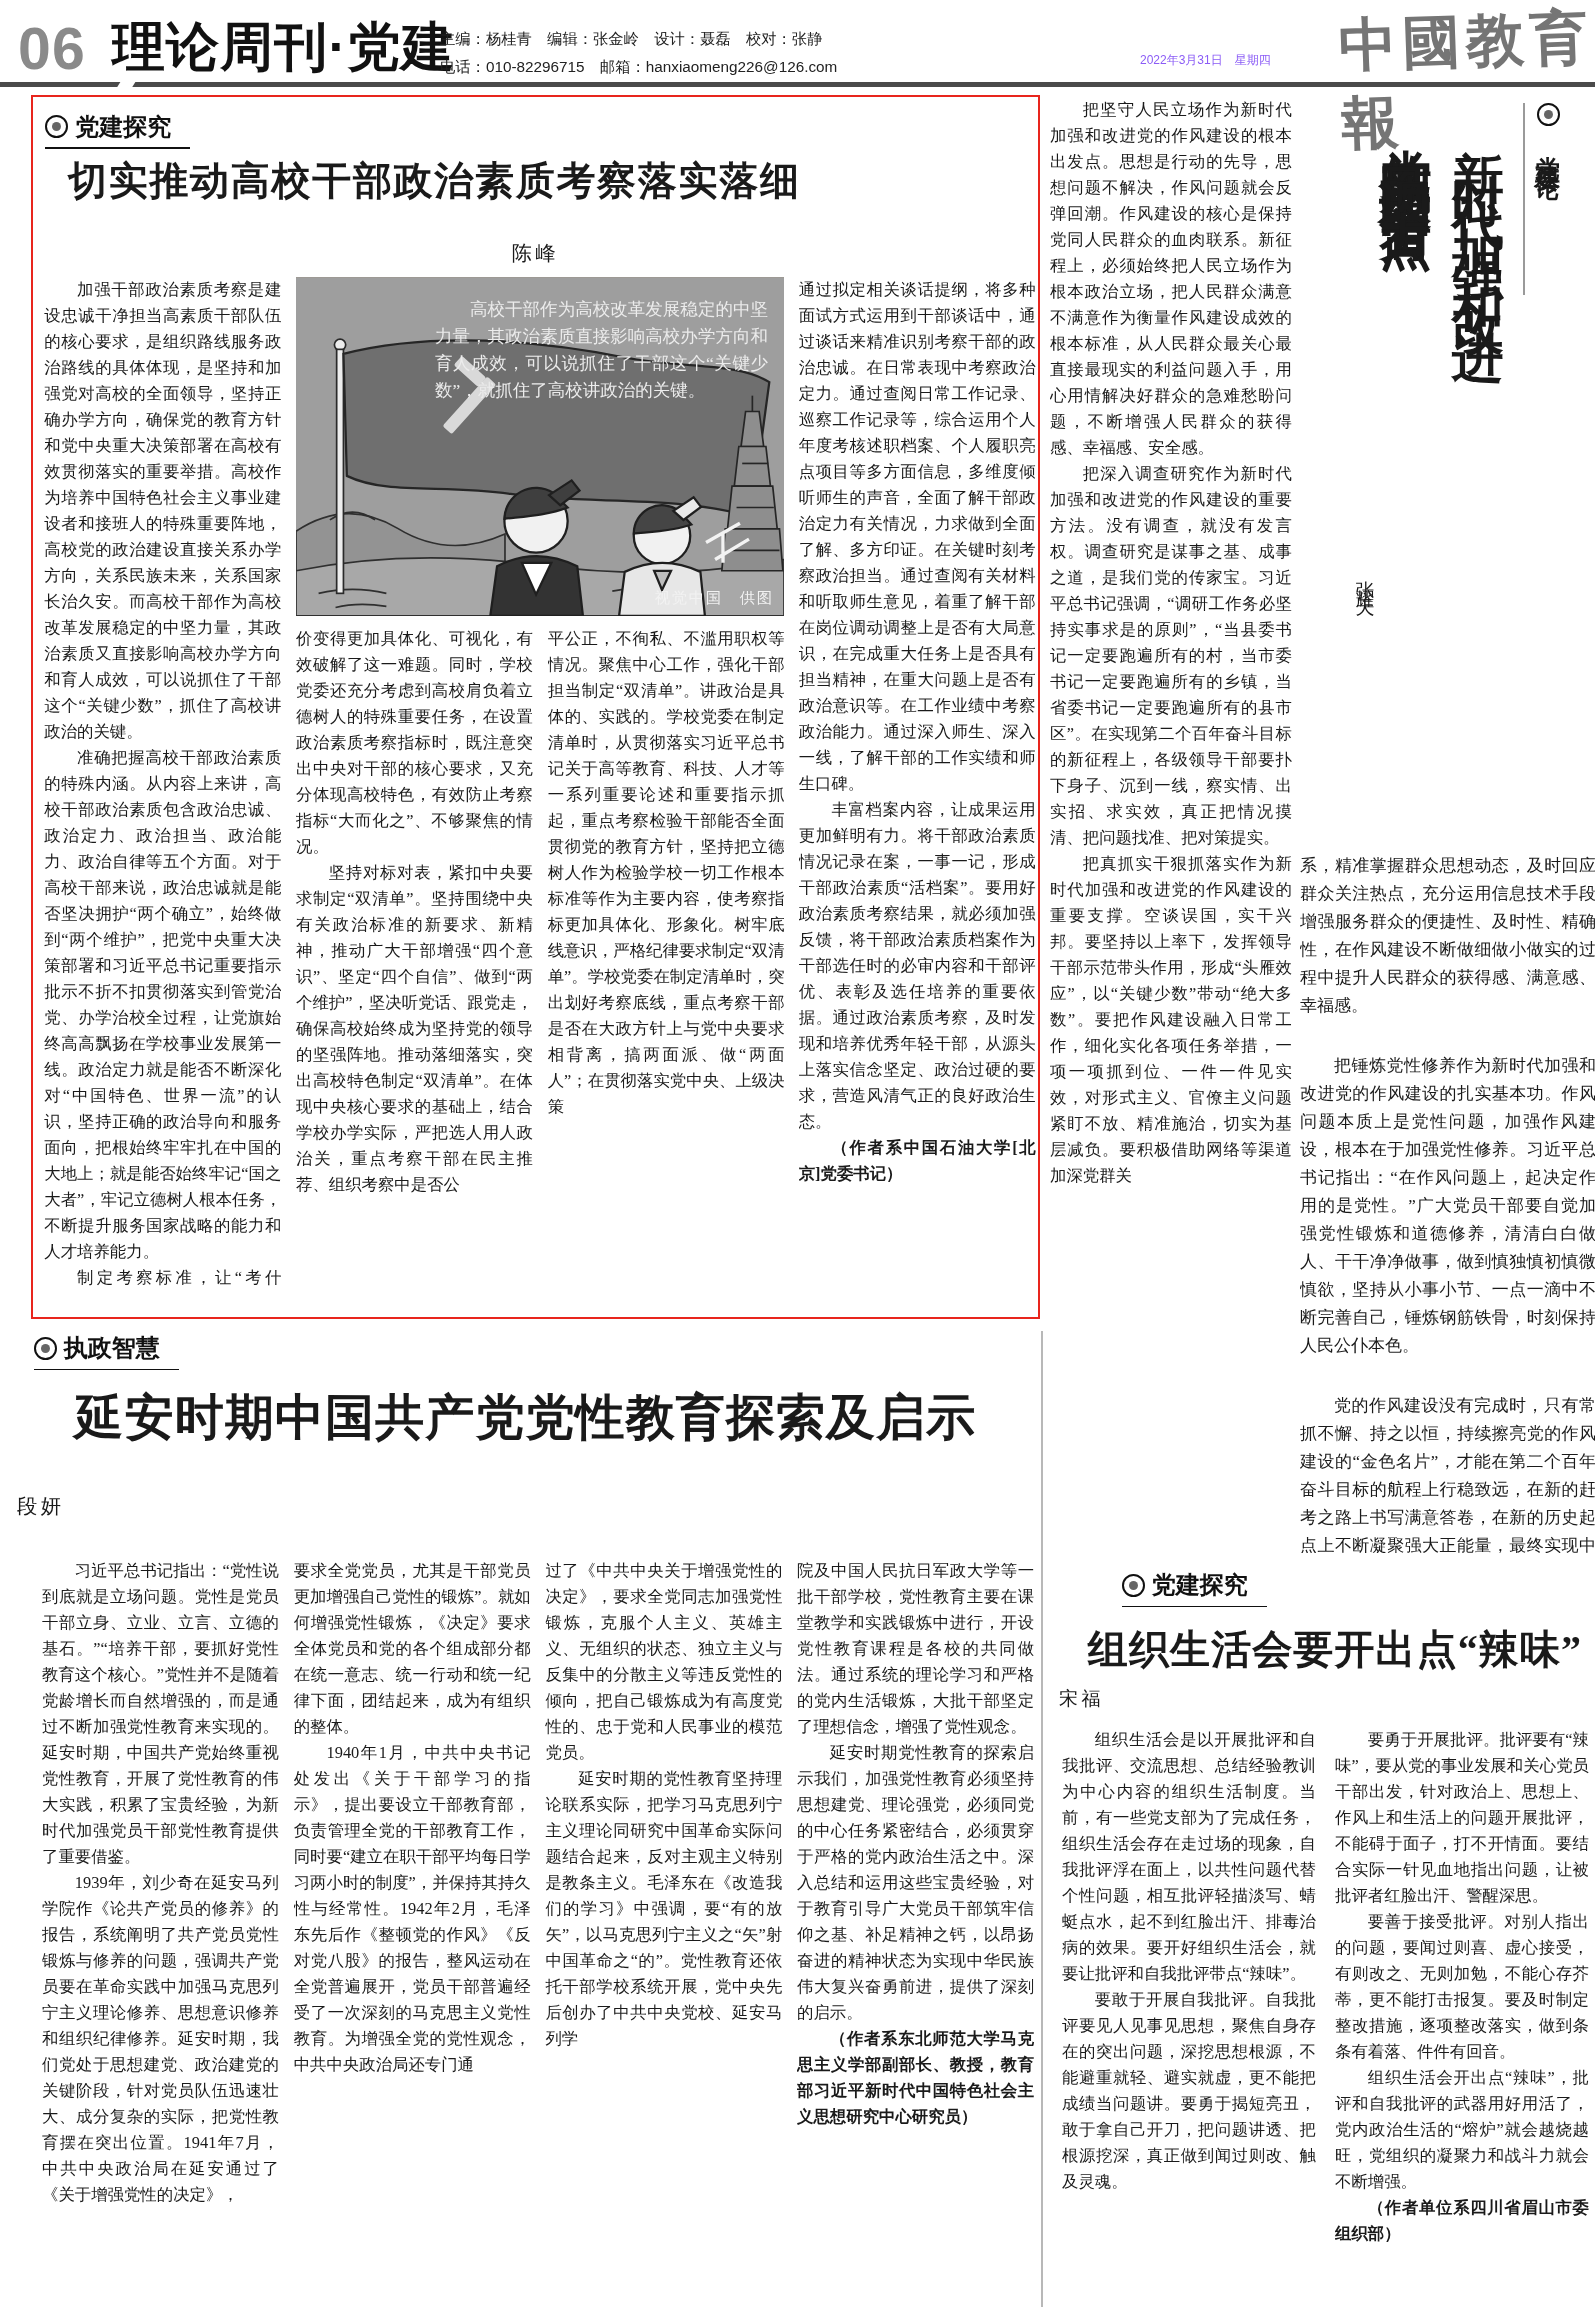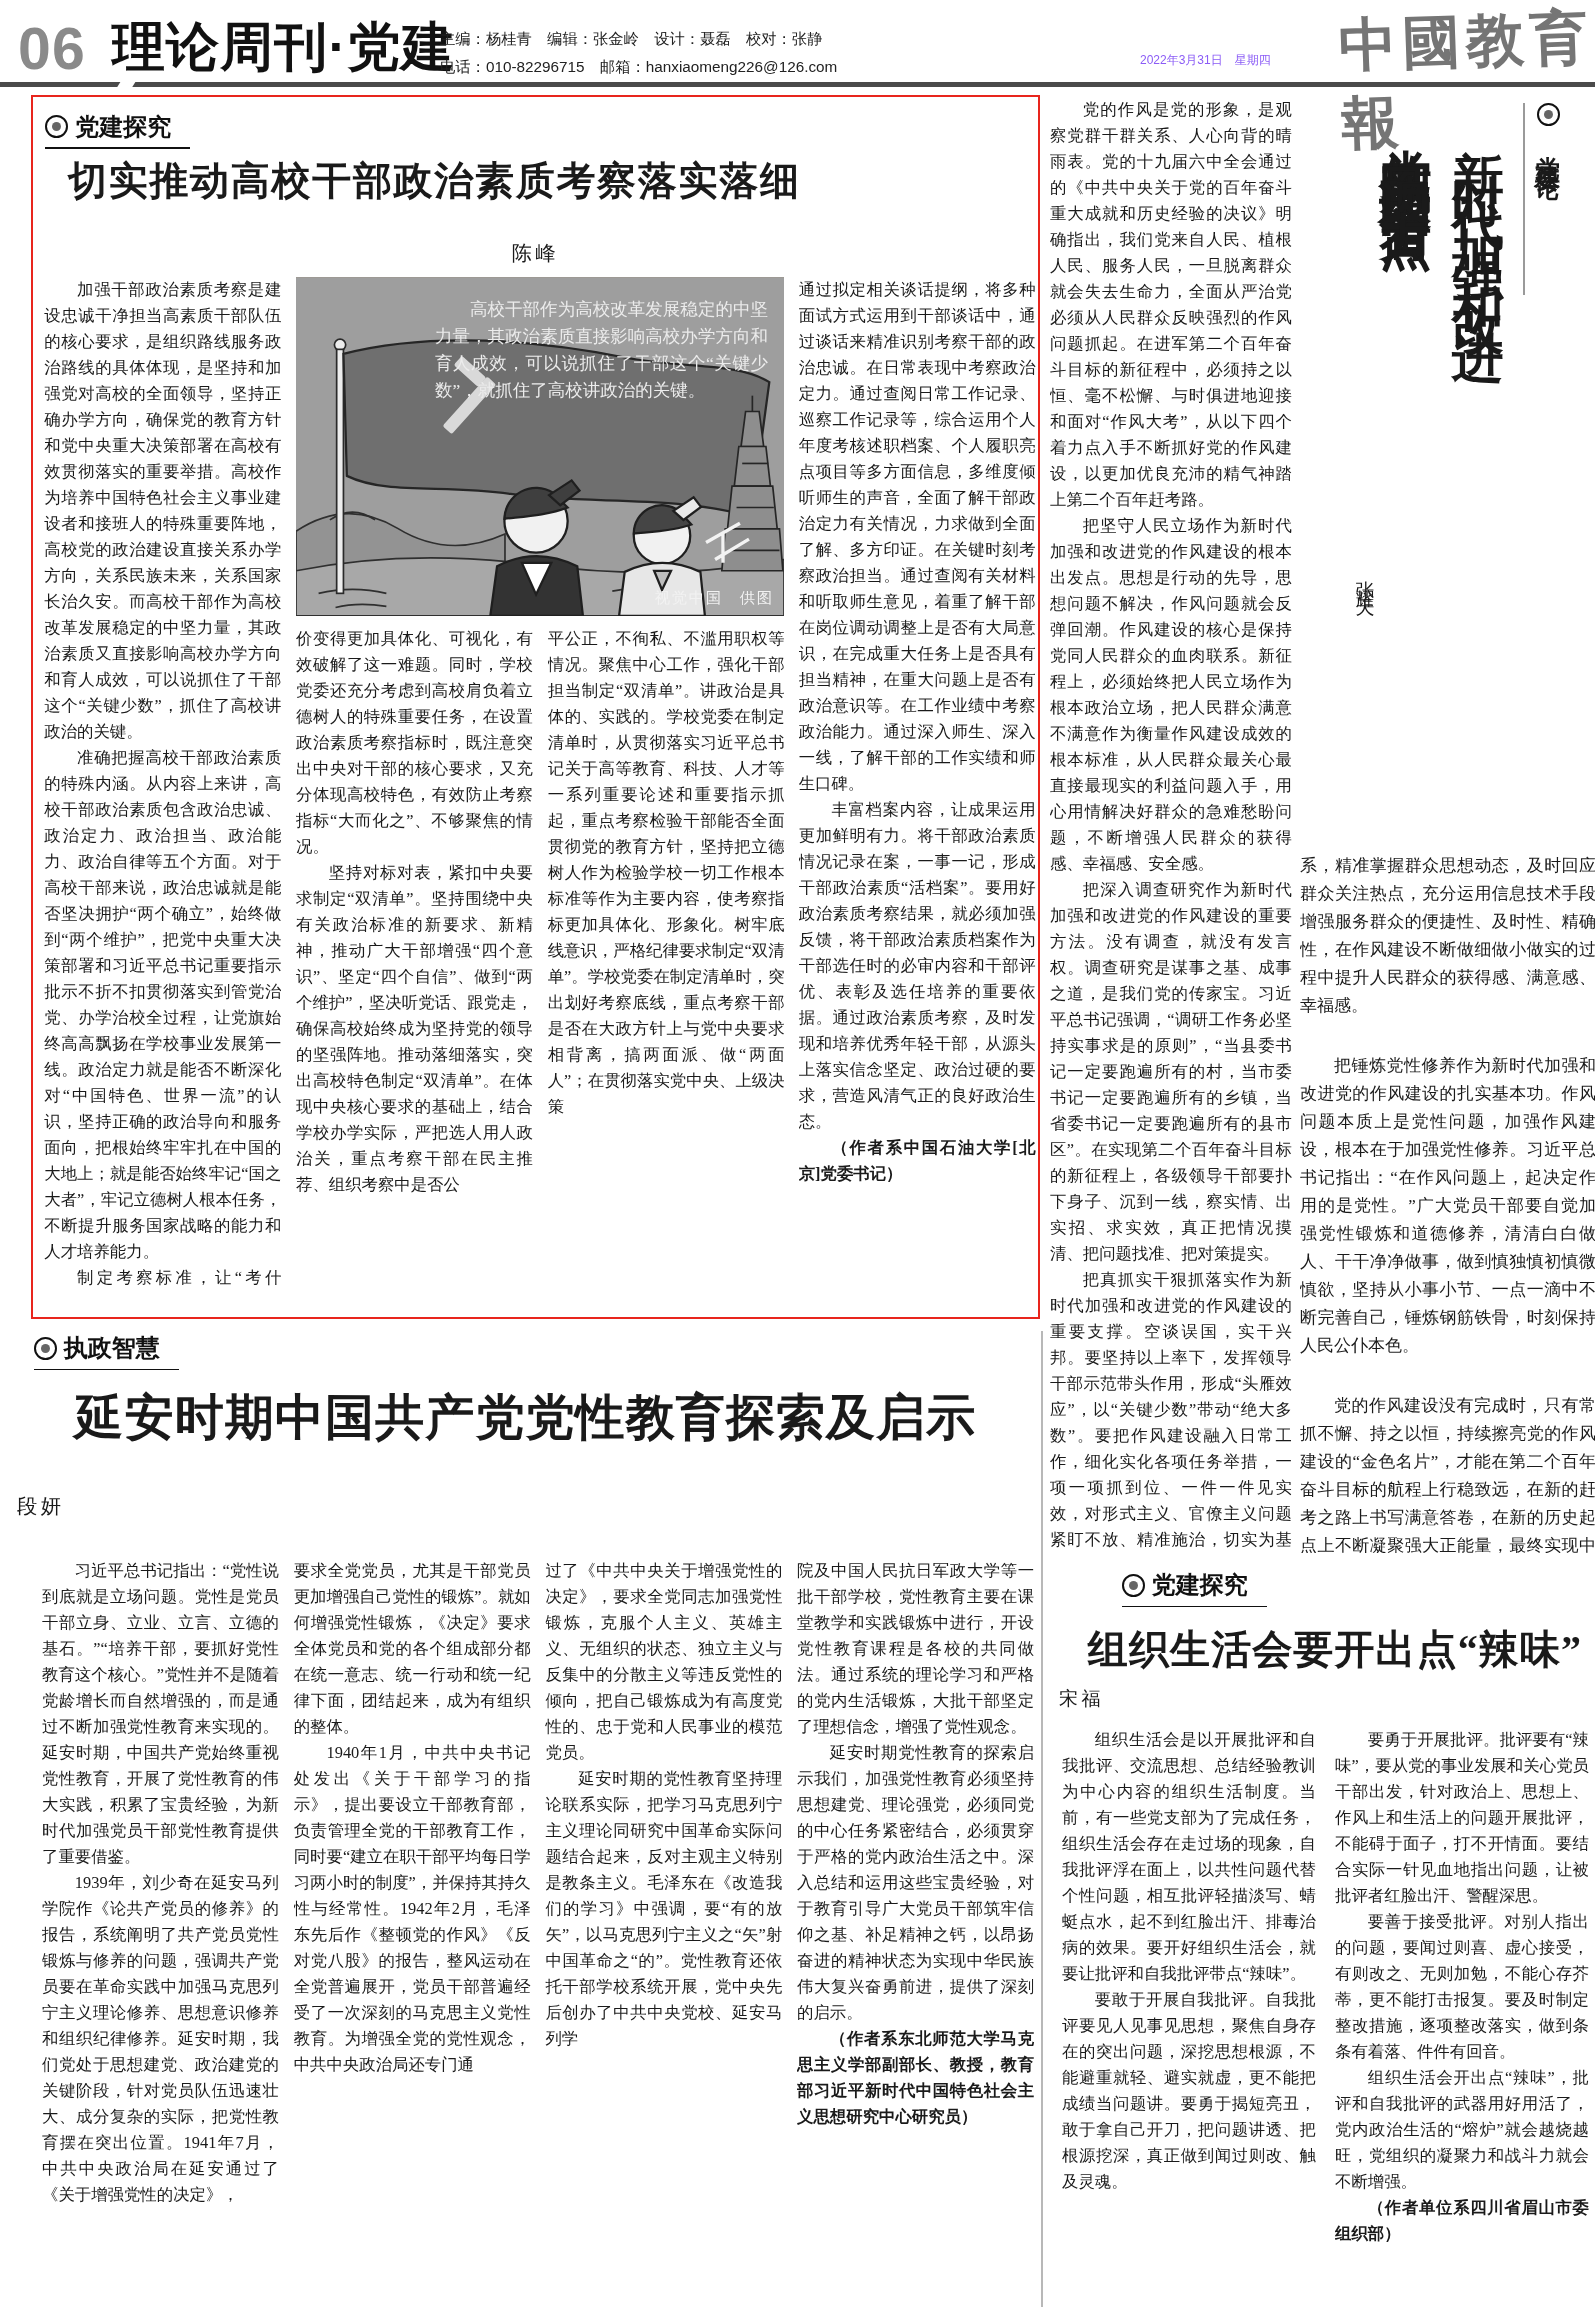--- a/index.html
+++ b/index.html
@@ -174,21 +174,20 @@
         <div>
             <p class="para cont">通过拟定相关谈话提纲，将多种面试方式运用到干部谈话中，通过谈话来精准识别考察干部的政治忠诚。在日常表现中考察政治定力。通过查阅日常工作记录、巡察工作记录等，综合运用个人年度考核述职档案、个人履职亮点项目等多方面信息，多维度倾听师生的声音，全面了解干部政治定力有关情况，力求做到全面了解、多方印证。在关键时刻考察政治担当。通过查阅有关材料和听取师生意见，着重了解干部在岗位调动调整上是否有大局意识，在完成重大任务上是否具有担当精神，在重大问题上是否有政治意识等。在工作业绩中考察政治能力。通过深入师生、深入一线，了解干部的工作实绩和师生口碑。</p>
             <p class="para">丰富档案内容，让成果运用更加鲜明有力。将干部政治素质情况记录在案，一事一记，形成干部政治素质“活档案”。要用好政治素质考察结果，就必须加强反馈，将干部政治素质档案作为干部选任时的必审内容和干部评优、表彰及选任培养的重要依据。通过政治素质考察，及时发现和培养优秀年轻干部，从源头上落实信念坚定、政治过硬的要求，营造风清气正的良好政治生态。</p>
           </div>
         <p class="para author">（作者系中国石油大学[北京]党委书记）</p>
       </div>
     </div>
   </div>
 
   <div class="col r-colA">
-      <p class="para">党的作风是党的形象，是观察党群干群关系、人心向背的晴雨表。党的十九届六中全会通过的《中共中央关于党的百年奋斗重大成就和历史经验的决议》明确指出，我们党来自人民、植根人民、服务人民，一旦脱离群众就会失去生命力，全面从严治党必须从人民群众反映强烈的作风问题抓起。在进军第二个百年奋斗目标的新征程中，必须持之以恒、毫不松懈、与时俱进地迎接和面对“作风大考”，从以下四个着力点入手不断抓好党的作风建设，以更加优良充沛的精气神踏上第二个百年赶考路。</p>
       <p class="para">把坚守人民立场作为新时代加强和改进党的作风建设的根本出发点。思想是行动的先导，思想问题不解决，作风问题就会反弹回潮。作风建设的核心是保持党同人民群众的血肉联系。新征程上，必须始终把人民立场作为根本政治立场，把人民群众满意不满意作为衡量作风建设成效的根本标准，从人民群众最关心最直接最现实的利益问题入手，用心用情解决好群众的急难愁盼问题，不断增强人民群众的获得感、幸福感、安全感。</p>
       <p class="para">把深入调查研究作为新时代加强和改进党的作风建设的重要方法。没有调查，就没有发言权。调查研究是谋事之基、成事之道，是我们党的传家宝。习近平总书记强调，“调研工作务必坚持实事求是的原则”，“当县委书记一定要跑遍所有的村，当市委书记一定要跑遍所有的乡镇，当省委书记一定要跑遍所有的县市区”。在实现第二个百年奋斗目标的新征程上，各级领导干部要扑下身子、沉到一线，察实情、出实招、求实效，真正把情况摸清、把问题找准、把对策提实。</p>
       <p class="para">把真抓实干狠抓落实作为新时代加强和改进党的作风建设的重要支撑。空谈误国，实干兴邦。要坚持以上率下，发挥领导干部示范带头作用，形成“头雁效应”，以“关键少数”带动“绝大多数”。要把作风建设融入日常工作，细化实化各项任务举措，一项一项抓到位、一件一件见实效，对形式主义、官僚主义问题紧盯不放、精准施治，切实为基层减负。要积极借助网络等渠道加深党群关</p>
     </div>
   <div class="v-rule"></div>
   <div class="v-label">
     <span class="ring">
         <i></i>
       </span>
     <span class="vtext">党建要论</span>

